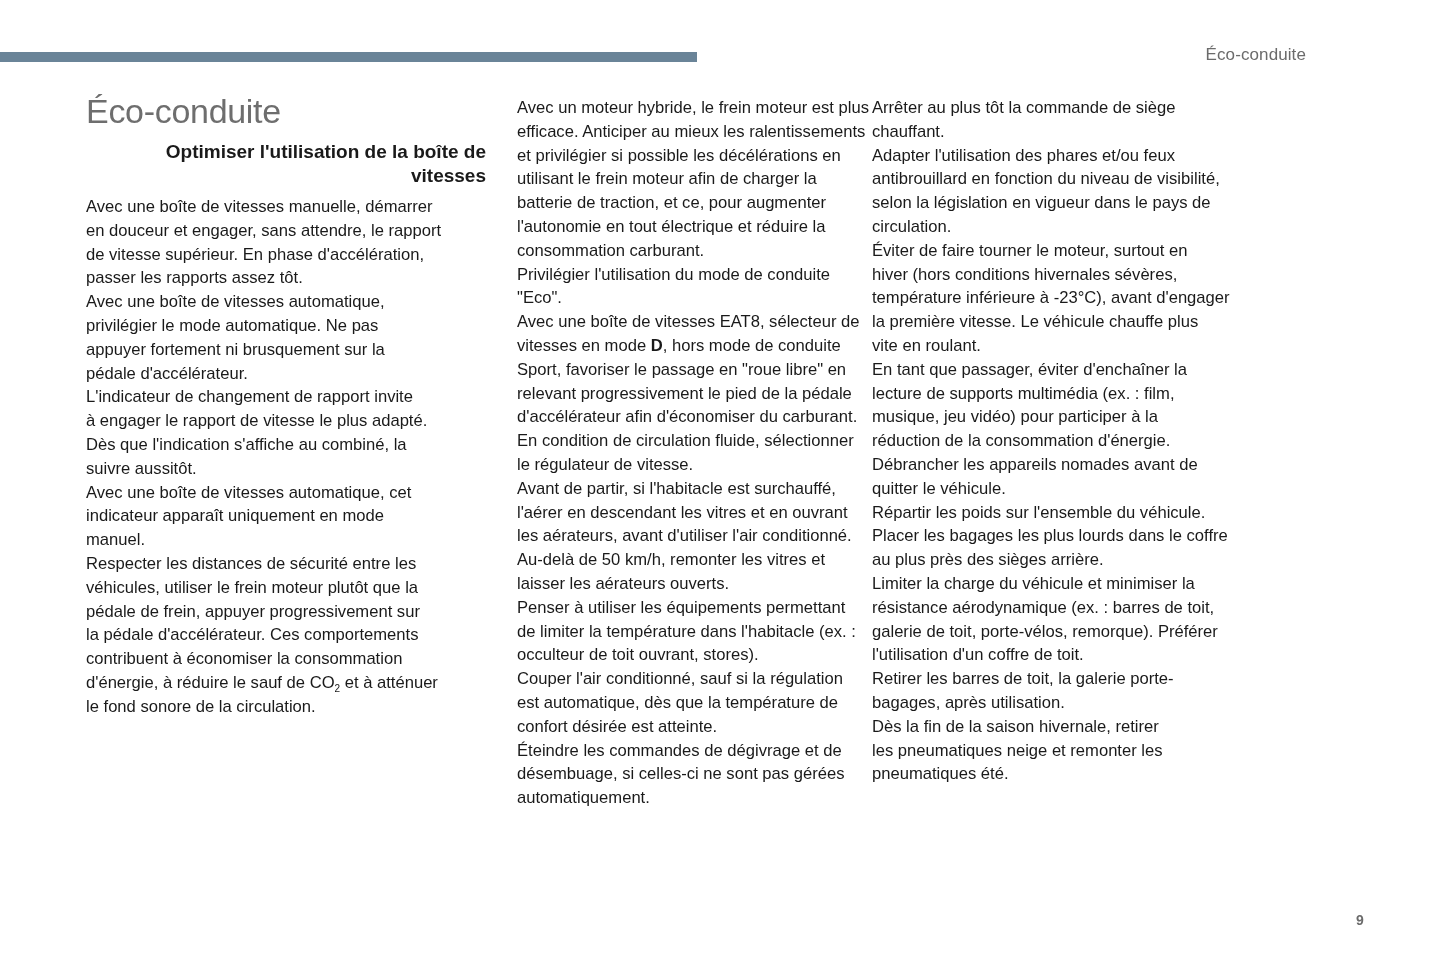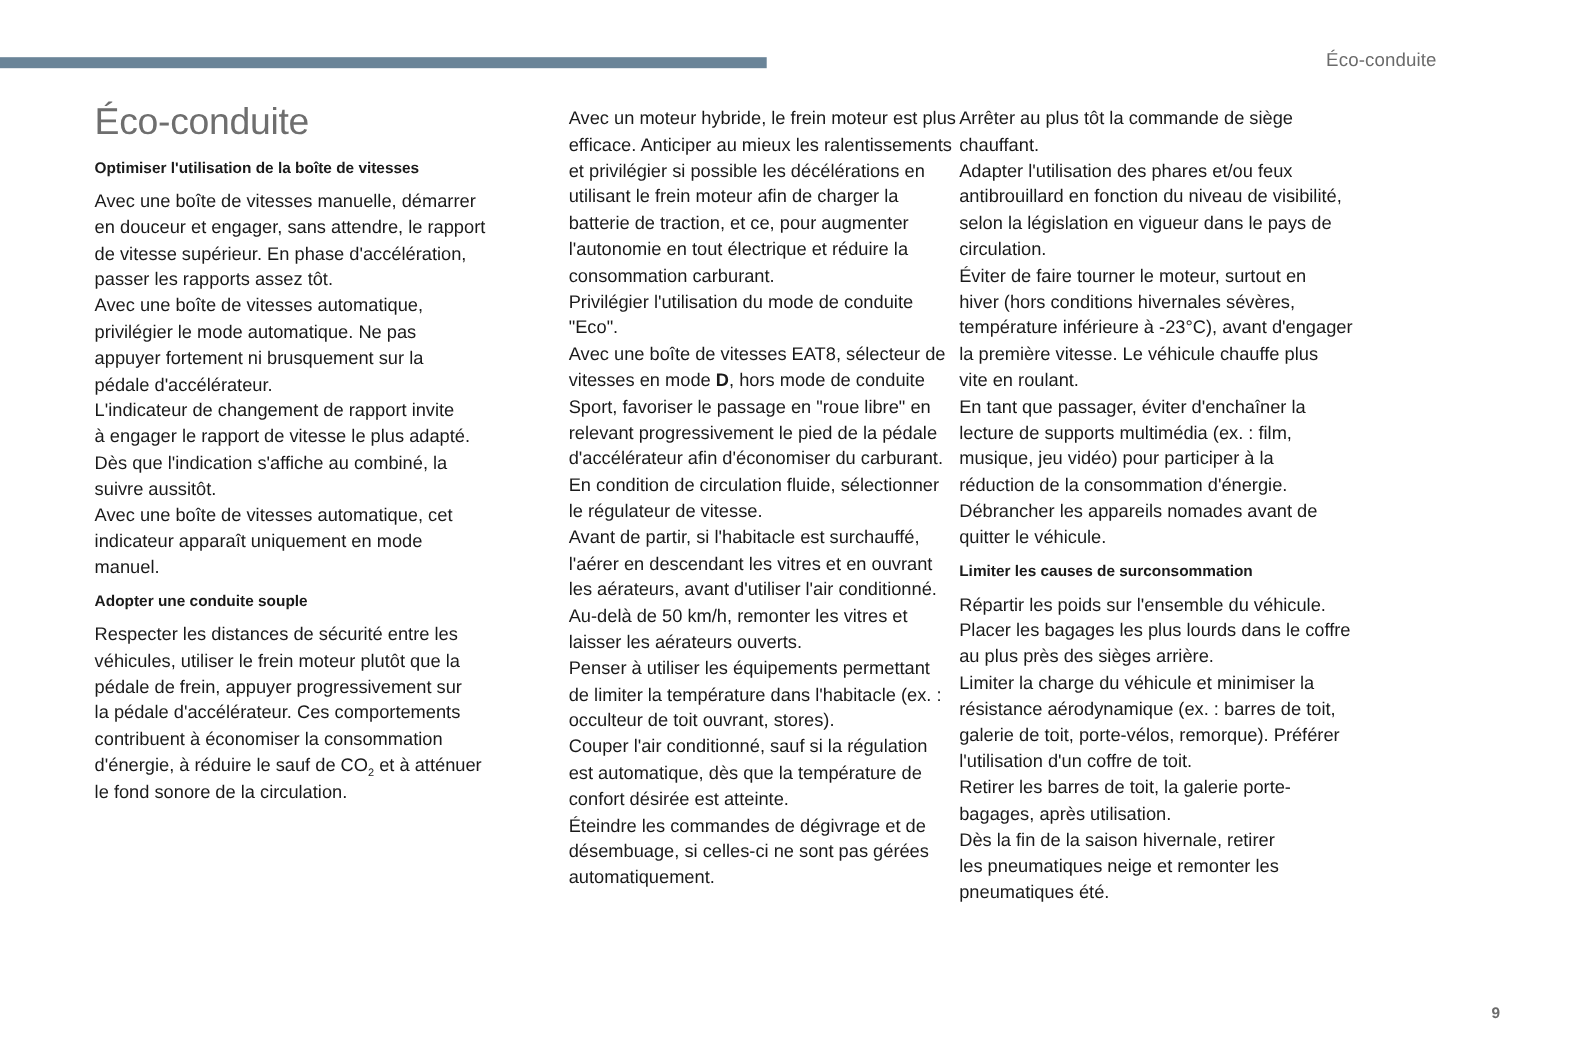--- a/index.html
+++ b/index.html
@@ -57,24 +57,25 @@
     font-weight: normal;
     margin: -4px 0 10px 0;
     letter-spacing: -0.3px;
   }
   .para {
     margin: 0;
     white-space: pre-line;
   }
   .section-heading {
     font-weight: bold;
-    font-size: 14px;
+    font-size: 19px;
     line-height: 24px;
     margin: 6px 0 7px 0;
     color: #1a1a1a;
+    text-align: right;
   }
   sub {
     font-size: 10px;
     line-height: 0;
     vertical-align: -4px;
   }
   .bold-inline { font-weight: bold; }
 </style>
 </head>
 <body>
@@ -95,21 +96,20 @@
 appuyer fortement ni brusquement sur la
 pédale d'accélérateur.
 L'indicateur de changement de rapport invite
 à engager le rapport de vitesse le plus adapté.
 Dès que l'indication s'affiche au combiné, la
 suivre aussitôt.
 Avec une boîte de vitesses automatique, cet
 indicateur apparaît uniquement en mode
 manuel.</p>
 
-  <h2 class="section-heading">Adopter une conduite souple</h2>
   <p class="para"><span>Respecter les distances de sécurité entre les
 véhicules, utiliser le frein moteur plutôt que la
 pédale de frein, appuyer progressivement sur
 la pédale d'accélérateur. Ces comportements
 contribuent à économiser la consommation
 d'énergie, à réduire le sauf de CO</span><sub>2</sub><span> et à atténuer
 le fond sonore de la circulation.</span></p>
 </div>
 
 <div class="col col-2">
@@ -158,21 +158,20 @@
 température inférieure à -23°C), avant d'engager
 la première vitesse. Le véhicule chauffe plus
 vite en roulant.
 En tant que passager, éviter d'enchaîner la
 lecture de supports multimédia (ex. : film,
 musique, jeu vidéo) pour participer à la
 réduction de la consommation d'énergie.
 Débrancher les appareils nomades avant de
 quitter le véhicule.</p>
 
-  <h2 class="section-heading">Limiter les causes de surconsommation</h2>
   <p class="para">Répartir les poids sur l'ensemble du véhicule.
 Placer les bagages les plus lourds dans le coffre
 au plus près des sièges arrière.
 Limiter la charge du véhicule et minimiser la
 résistance aérodynamique (ex. : barres de toit,
 galerie de toit, porte-vélos, remorque). Préférer
 l'utilisation d'un coffre de toit.
 Retirer les barres de toit, la galerie porte-
 bagages, après utilisation.
 Dès la fin de la saison hivernale, retirer

